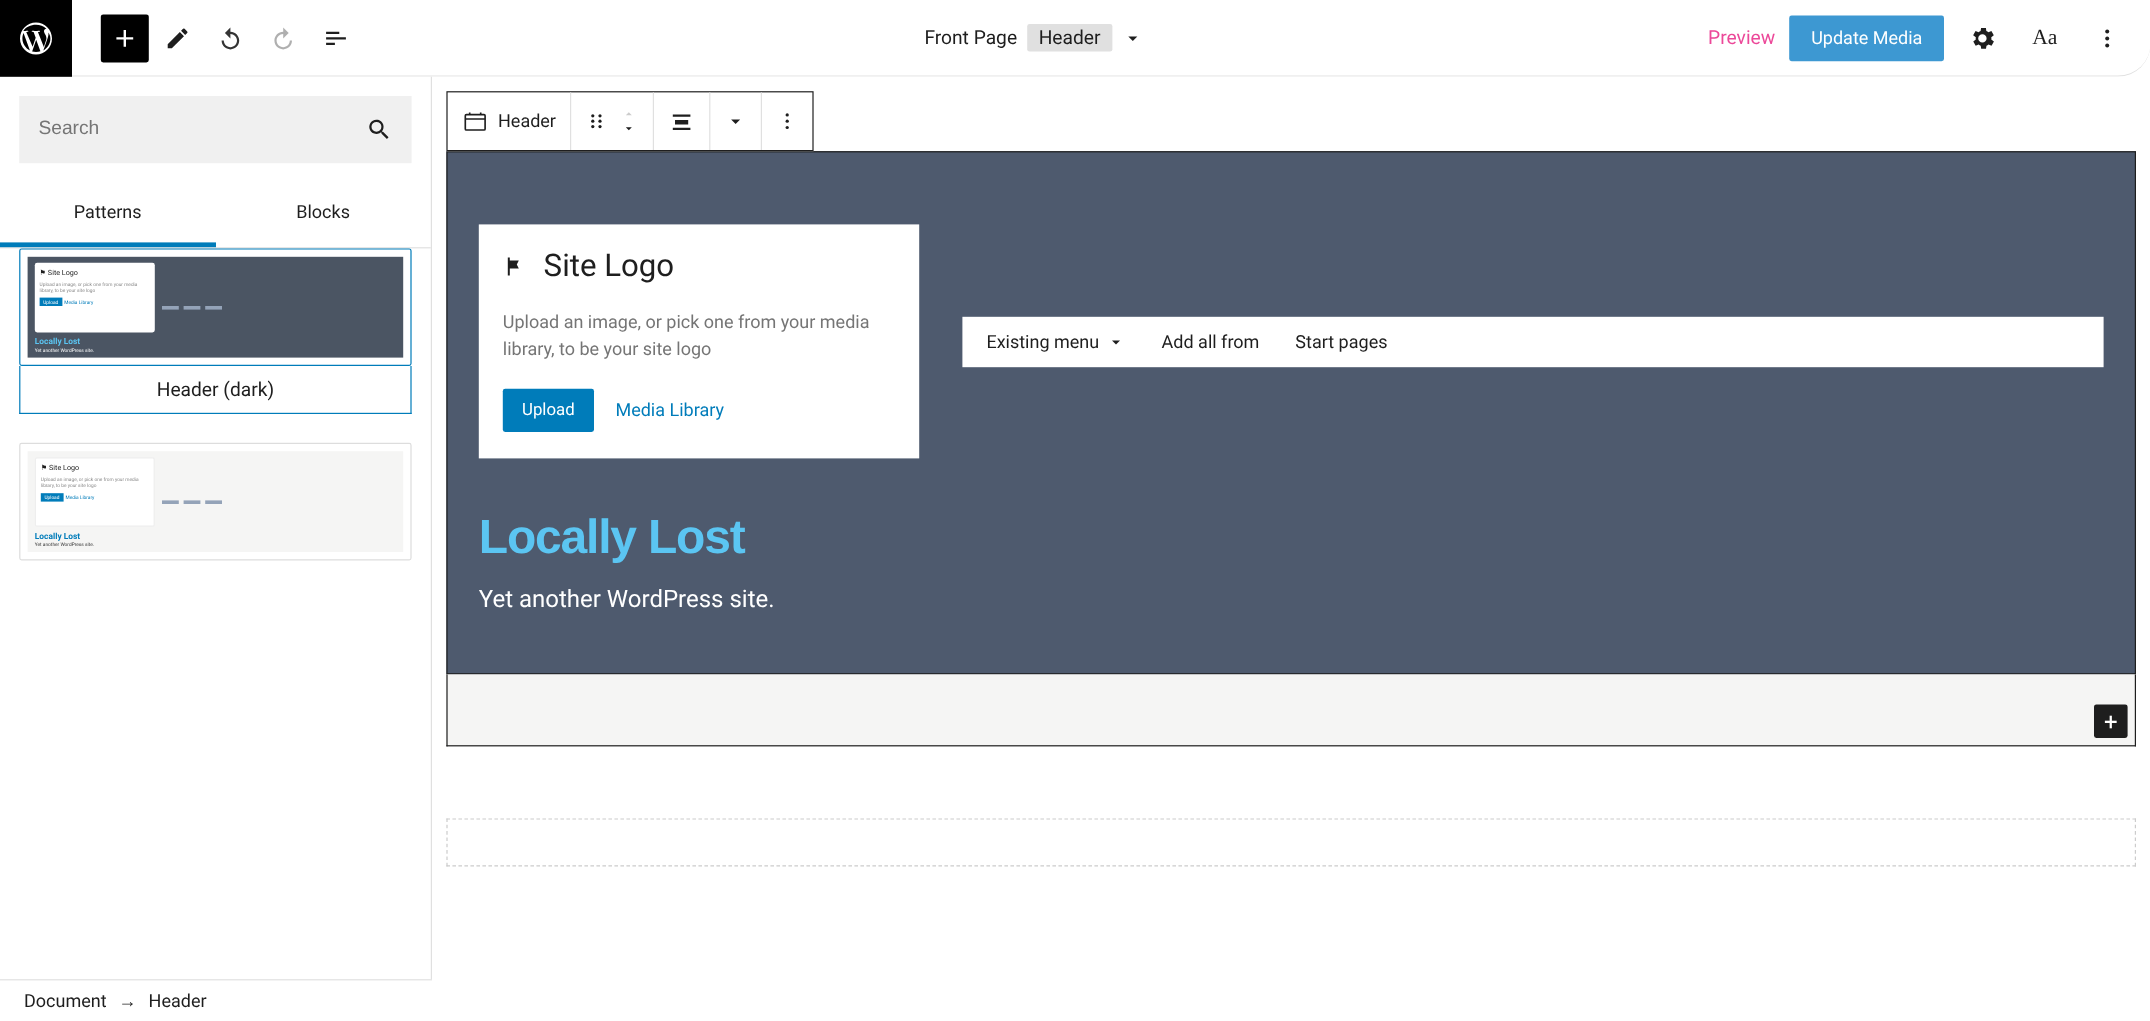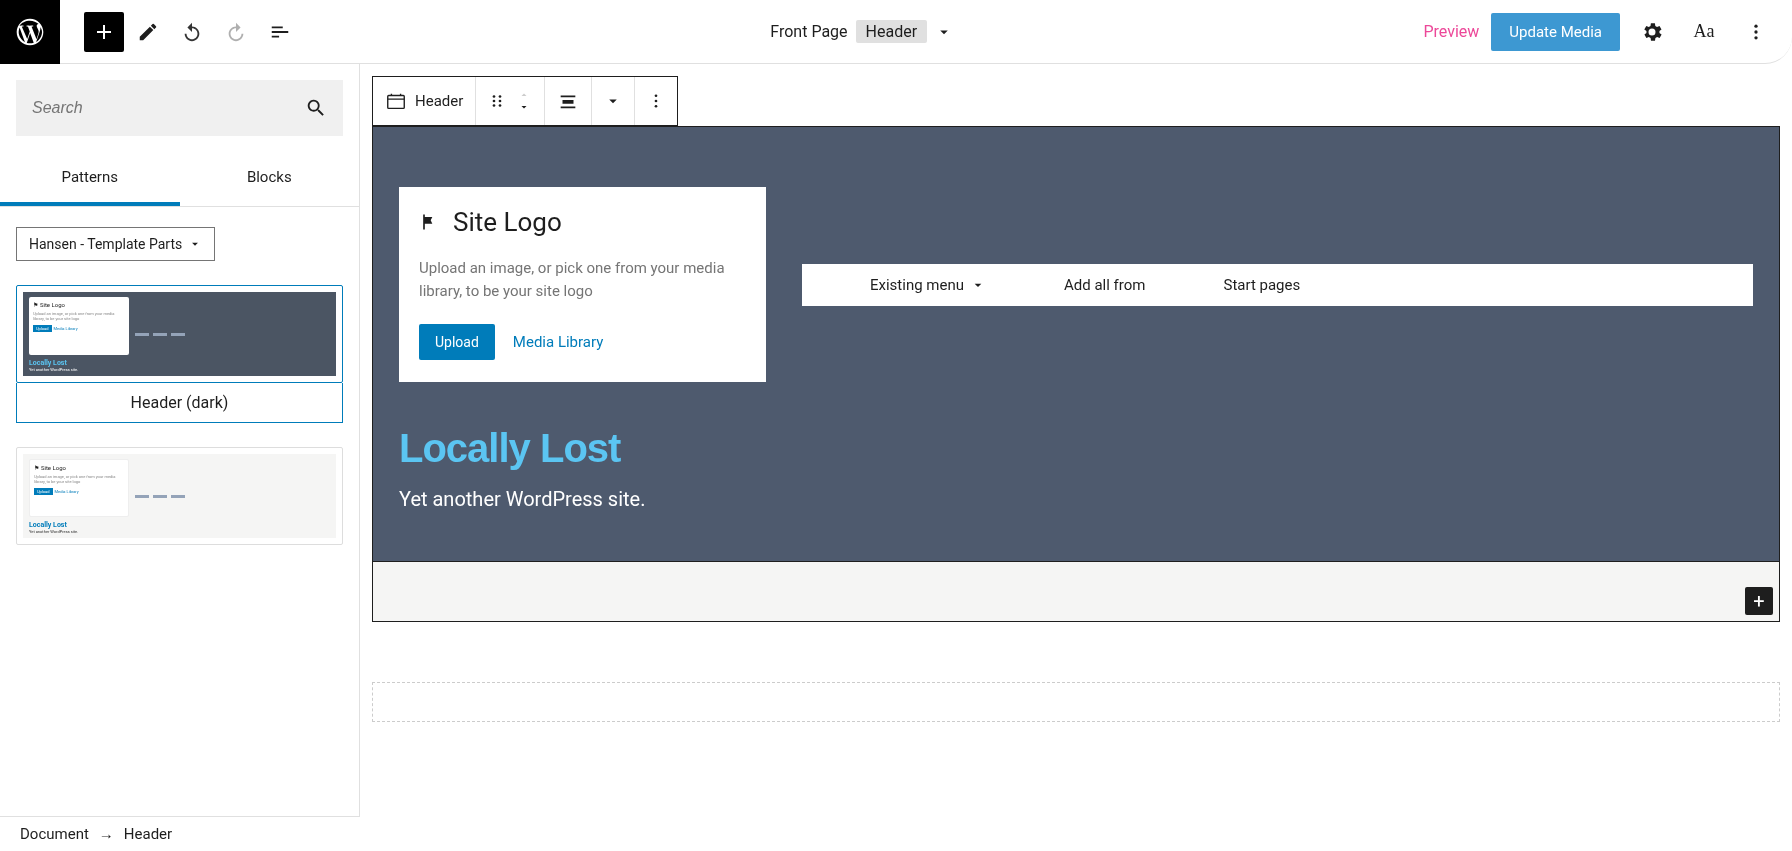--- a/index.html
+++ b/index.html
@@ -17,21 +17,21 @@
   .topbar-right { display: flex; align-items: center; gap: 12px; padding-right: 16px; }
   .preview-link { color: #ec4899; font-size: 16px; cursor: pointer; }
   .update-btn { background: #3d98d2; color: #fff; padding: 10px 18px; font-size: 15px; border-radius: 2px; cursor: pointer; }
   
   
   .main { display: flex; height: 760px; }
   
   
   .sidebar { width: 360px; border-right: 1px solid #e0e0e0; display: flex; flex-direction: column; }
   .search-box { margin: 16px; background: #f0f0f0; display: flex; align-items: center; padding: 0 16px; height: 56px; }
-  .search-box input { flex: 1; border: none; background: transparent; font-size: 16px; outline: none; font-style: italic; }
+  .search-box input { flex: 1; border: none; background: transparent; font-size: 16px; outline: none; }
   .tabs { display: flex; border-bottom: 1px solid #e0e0e0; }
   .tab { flex: 1; text-align: center; padding: 16px 0; font-size: 15px; cursor: pointer; }
   .tab.active { border-bottom: 4px solid #007cba; font-weight: 400; }
   .dropdown { margin: 20px 16px 24px; border: 1px solid #757575; padding: 8px 12px; display: inline-flex; align-items: center; gap: 6px; font-size: 14px; cursor: pointer; }
   .pattern-list { padding: 0 16px; }
   .pattern-item { margin-bottom: 24px; }
   .pattern-thumb { height: 98px; border: 1.5px solid #007cba; border-radius: 2px; padding: 6px; }
   .pattern-item.inactive .pattern-thumb { border-color: #ddd; }
   .thumb-dark { background: #4b5563; height: 100%; padding: 6px; display: flex; gap: 6px; align-items: center; }
   .thumb-light { background: #f5f5f4; height: 100%; padding: 6px; display: flex; gap: 6px; align-items: center; }
@@ -58,21 +58,21 @@
   .bt-movers { display: flex; flex-direction: column; gap: 0; }
   .header-block { background: #4e5a6e; border: 1px solid #1e1e1e; padding: 0; }
   .header-inner { padding: 60px 26px 50px; }
   .logo-card { background: #fff; width: 367px; padding: 20px 20px 22px; border-radius: 0; }
   .logo-title-row { display: flex; align-items: center; gap: 14px; margin-bottom: 20px; }
   .logo-title { font-size: 26px; font-weight: 400; color: #1e1e1e; }
   .logo-desc { font-size: 15px; color: #757575; line-height: 1.5; margin-bottom: 22px; }
   .logo-actions { display: flex; align-items: center; gap: 18px; }
   .upload-btn { background: #007cba; color: #fff; padding: 10px 16px; font-size: 14px; border-radius: 2px; cursor: pointer; }
   .media-link { color: #007cba; font-size: 15px; cursor: pointer; }
-  .nav-item { display: flex; align-items: center; gap: 6px; cursor: pointer; margin-left: 48px; }
+  .nav-item { display: flex; align-items: center; gap: 6px; cursor: pointer; }
   .site-title { color: #5bc5f2; font-size: 40px; font-weight: 800; margin-top: 44px; font-family: Arial, sans-serif; letter-spacing: -1px; }
   .site-tagline { color: #fff; font-size: 20px; margin-top: 16px; }
   .spacer-area { height: 60px; background: #f5f5f4; border: 1px solid #1e1e1e; border-top: none; position: relative; }
   .add-block-btn { position: absolute; right: 6px; bottom: 6px; width: 28px; height: 28px; background: #1e1e1e; color: #fff; display: flex; align-items: center; justify-content: center; cursor: pointer; border-radius: 2px; font-size: 20px; }
   .dashed-area { margin-top: 60px; border: 1px dashed #ccc; height: 40px; }
   
   
   .breadcrumb { position: absolute; bottom: 0; left: 0; padding: 8px 20px; font-size: 15px; color: #1e1e1e; display: flex; align-items: center; gap: 10px; background: #fff; width: 360px; border-top: 1px solid #e0e0e0; }
   
   svg { display: block; }
@@ -144,28 +144,20 @@
   <div class="sidebar">
     <div class="search-box">
       <input placeholder="Search" style="">
       <svg width="22" height="22" viewBox="0 0 24 24" fill="#1e1e1e">
           <path d="M15.5 14h-.8l-.3-.3a6.5 6.5 0 10-.7.7l.3.3v.8l5 5 1.5-1.5-5-5zm-6 0a4.5 4.5 0 114.5-4.5 4.5 4.5 0 01-4.5 4.5z"></path>
         </svg>
     </div>
     <div class="tabs">
       <div class="tab active">Patterns</div>
       <div class="tab">Blocks</div>
-    </div>
-    <div>
-      <span class="dropdown">
-        <span>Hansen - Template Parts</span>
-        <svg width="14" height="14" viewBox="0 0 24 24" fill="#1e1e1e">
-            <path d="M7 10l5 5 5-5z"></path>
-          </svg>
-      </span>
     </div>
     <div class="pattern-list">
       <div class="pattern-item">
         <div class="pattern-thumb">
           <div class="thumb-dark">
             <div>
               <div class="thumb-card">
                 <div class="t1">⚑ <span>Site Logo</span></div>
                 <div class="t2">Upload an image, or pick one from your media library, to be your site logo</div>
                 <span class="tb">Upload</span><span class="tl">Media Library</span>

